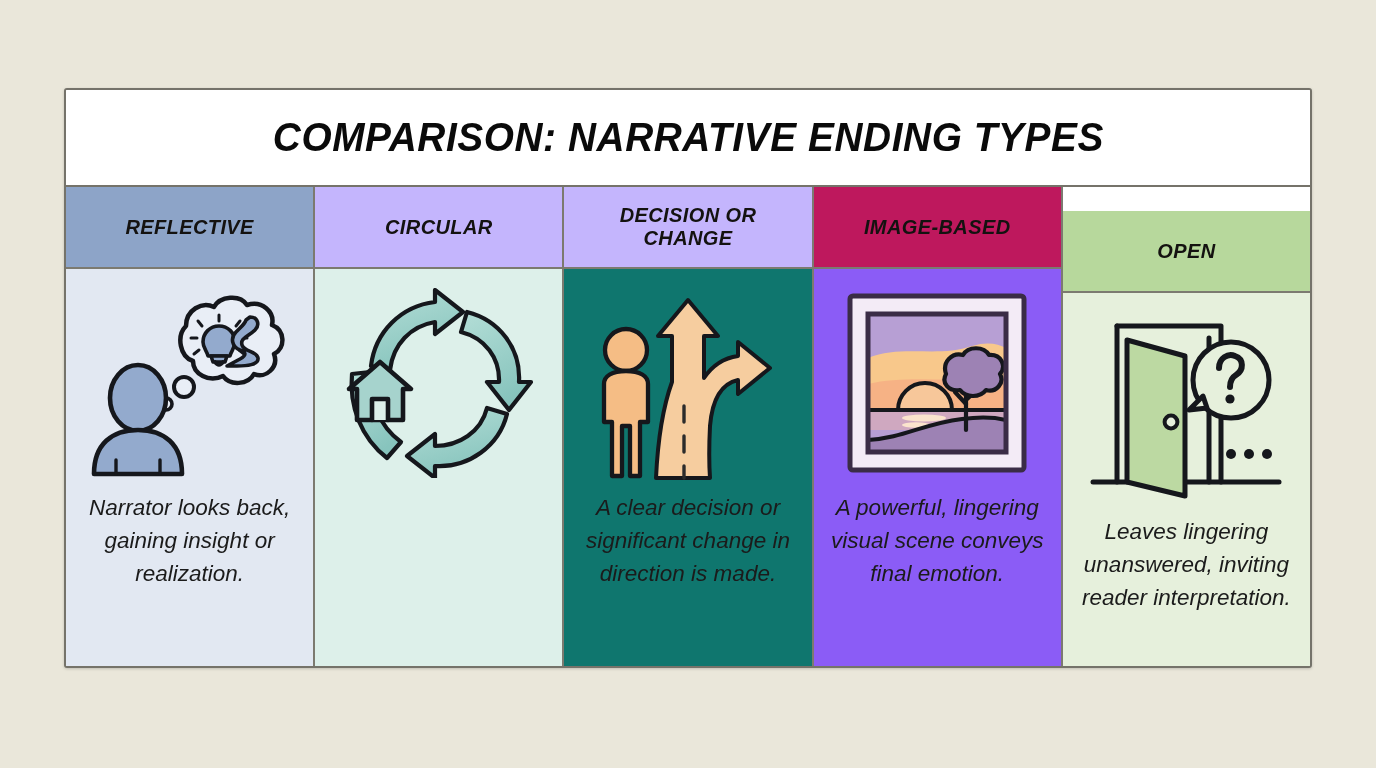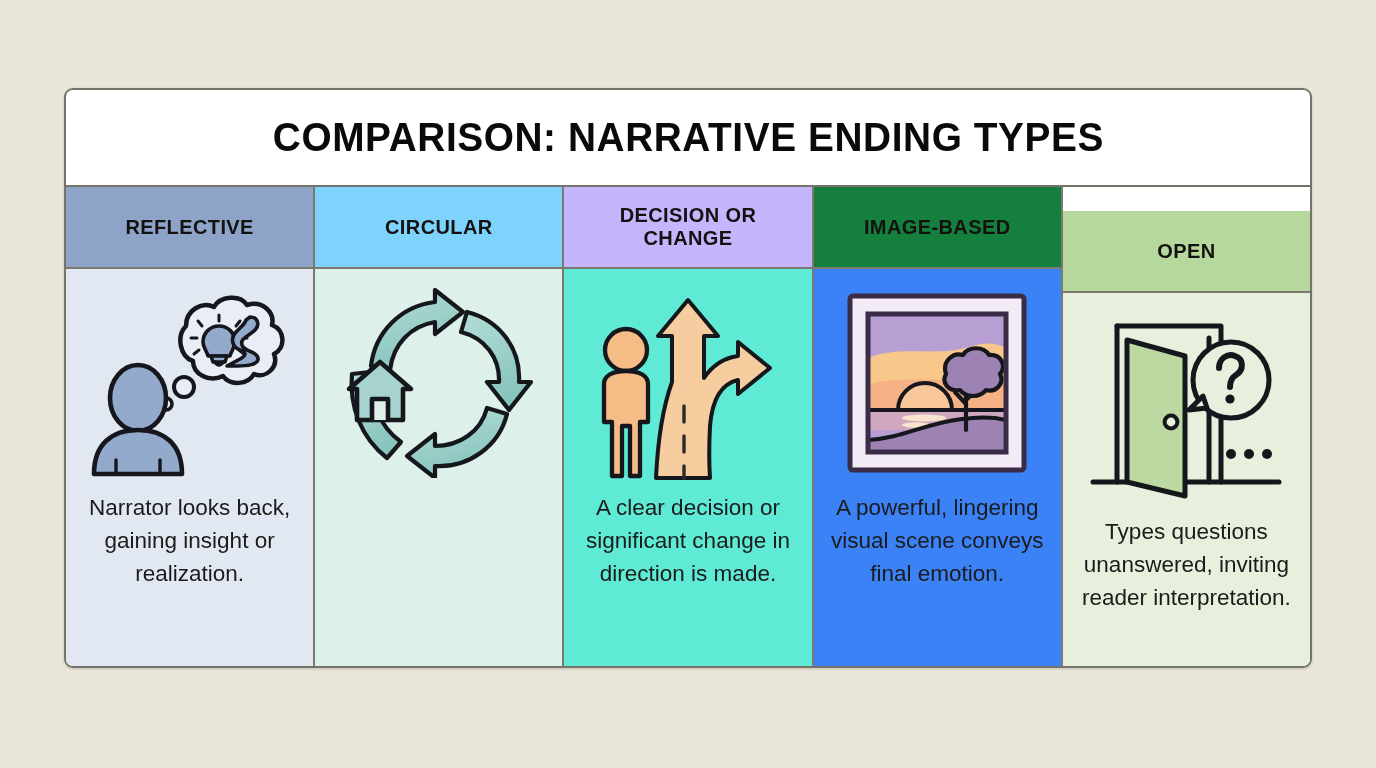--- a/index.html
+++ b/index.html
@@ -19,23 +19,24 @@
   }
 
   #infographic {
     position: absolute;
     left: 64px;
     top: 88px;
     width: 1248px;
     height: 580px;
     background: #ffffff;
     border: 2px solid #75736a;
-    border-radius: 9px;
+    border-radius: 3px;
     overflow: hidden;
     box-shadow: 0 1px 3px rgba(0,0,0,0.18);
+    font-style: italic;
   }
 
   
   .title-bar {
     height: 97px;
     background: #ffffff;
     display: flex;
     align-items: center;
     justify-content: center;
     border-bottom: 2px solid #75736a;
@@ -169,21 +170,21 @@
               <line x1="26" y1="172" x2="26" y2="186"></line>
               <line x1="70" y1="172" x2="70" y2="186"></line>
             </g>
           </svg>
         </div>
         <div class="desc">Narrator looks back, gaining insight or realization.</div>
       </div>
     </div>
 
     <div class="col">
-      <div class="col-header" style="background:#7dd3fc">
+      <div class="col-header" style="background:#c4b5fd">
         <div class="col-header-text">Circular</div>
       </div>
       <div class="col-body" style="background:#ddf0ea">
         <div class="icon-wrap">
           <svg width="200" height="190" viewBox="0 0 200 190">
             <defs>
               <linearGradient id="tealG" x1="0" y1="0" x2="0.4" y2="1">
                 <stop offset="0%" stop-color="#b4ded7"></stop>
                 <stop offset="100%" stop-color="#87c4bd"></stop>
               </linearGradient>
@@ -208,21 +209,21 @@
             </g>
           </svg>
         </div>
       </div>
     </div>
 
     <div class="col">
       <div class="col-header" style="background:#c4b5fd">
         <div class="col-header-text">Decision or Change</div>
       </div>
-      <div class="col-body" style="background:#5eead4">
+      <div class="col-body" style="background:#0f766e">
         <div class="icon-wrap">
           <svg width="200" height="195" viewBox="0 0 200 195">
 
             <g stroke="#15171c" stroke-width="4" fill="#f6cd9f" stroke-linejoin="round" stroke-linecap="round">
               <path d="M68 192 C70 150 76 118 84 96 L84 50 L70 50 L100 14 L130 50 L116 50
                        L116 92 C124 80 136 72 150 70 L150 56 L182 82 L150 108 L150 94
                        C132 98 124 116 122 140 C121 160 121 178 122 192 Z"></path>
             </g>
 
             <g stroke="#2b2b2b" stroke-width="3.4" stroke-linecap="round" fill="none">
@@ -236,24 +237,24 @@
               <path d="M16 98 C16 90 24 85 38 85 C52 85 60 90 60 98 L60 136 L52 136 L52 190
                        L42 190 L42 140 L34 140 L34 190 L24 190 L24 136 L16 136 Z"></path>
             </g>
           </svg>
         </div>
         <div class="desc">A clear decision or significant change in direction is made.</div>
       </div>
     </div>
 
     <div class="col">
-      <div class="col-header" style="background:#15803d">
+      <div class="col-header" style="background:#be185d">
         <div class="col-header-text">Image-Based</div>
       </div>
-      <div class="col-body" style="background:#3b82f6">
+      <div class="col-body" style="background:#8b5cf6">
         <div class="icon-wrap">
           <svg width="190" height="190" viewBox="0 0 190 190">
             <defs>
               <clipPath id="picClip">
                   <rect x="26" y="26" width="138" height="138"></rect>
                 </clipPath>
             </defs>
 
             <rect x="8" y="8" width="174" height="174" rx="3" fill="#f3ebf6" stroke="#3a2c46" stroke-width="5"></rect>
 
@@ -324,18 +325,18 @@
             </g>
             <circle cx="141" cy="87" r="4.6" fill="#15171c"></circle>
 
             <g fill="#15171c">
               <circle cx="142" cy="142" r="5"></circle>
               <circle cx="160" cy="142" r="5"></circle>
               <circle cx="178" cy="142" r="5"></circle>
             </g>
           </svg>
         </div>
-        <div class="desc">Types questions unanswered, inviting reader interpretation.</div>
+        <div class="desc">Leaves lingering unanswered, inviting reader interpretation.</div>
       </div>
     </div>
 
   </div>
 </div>
 
 </body></html>

